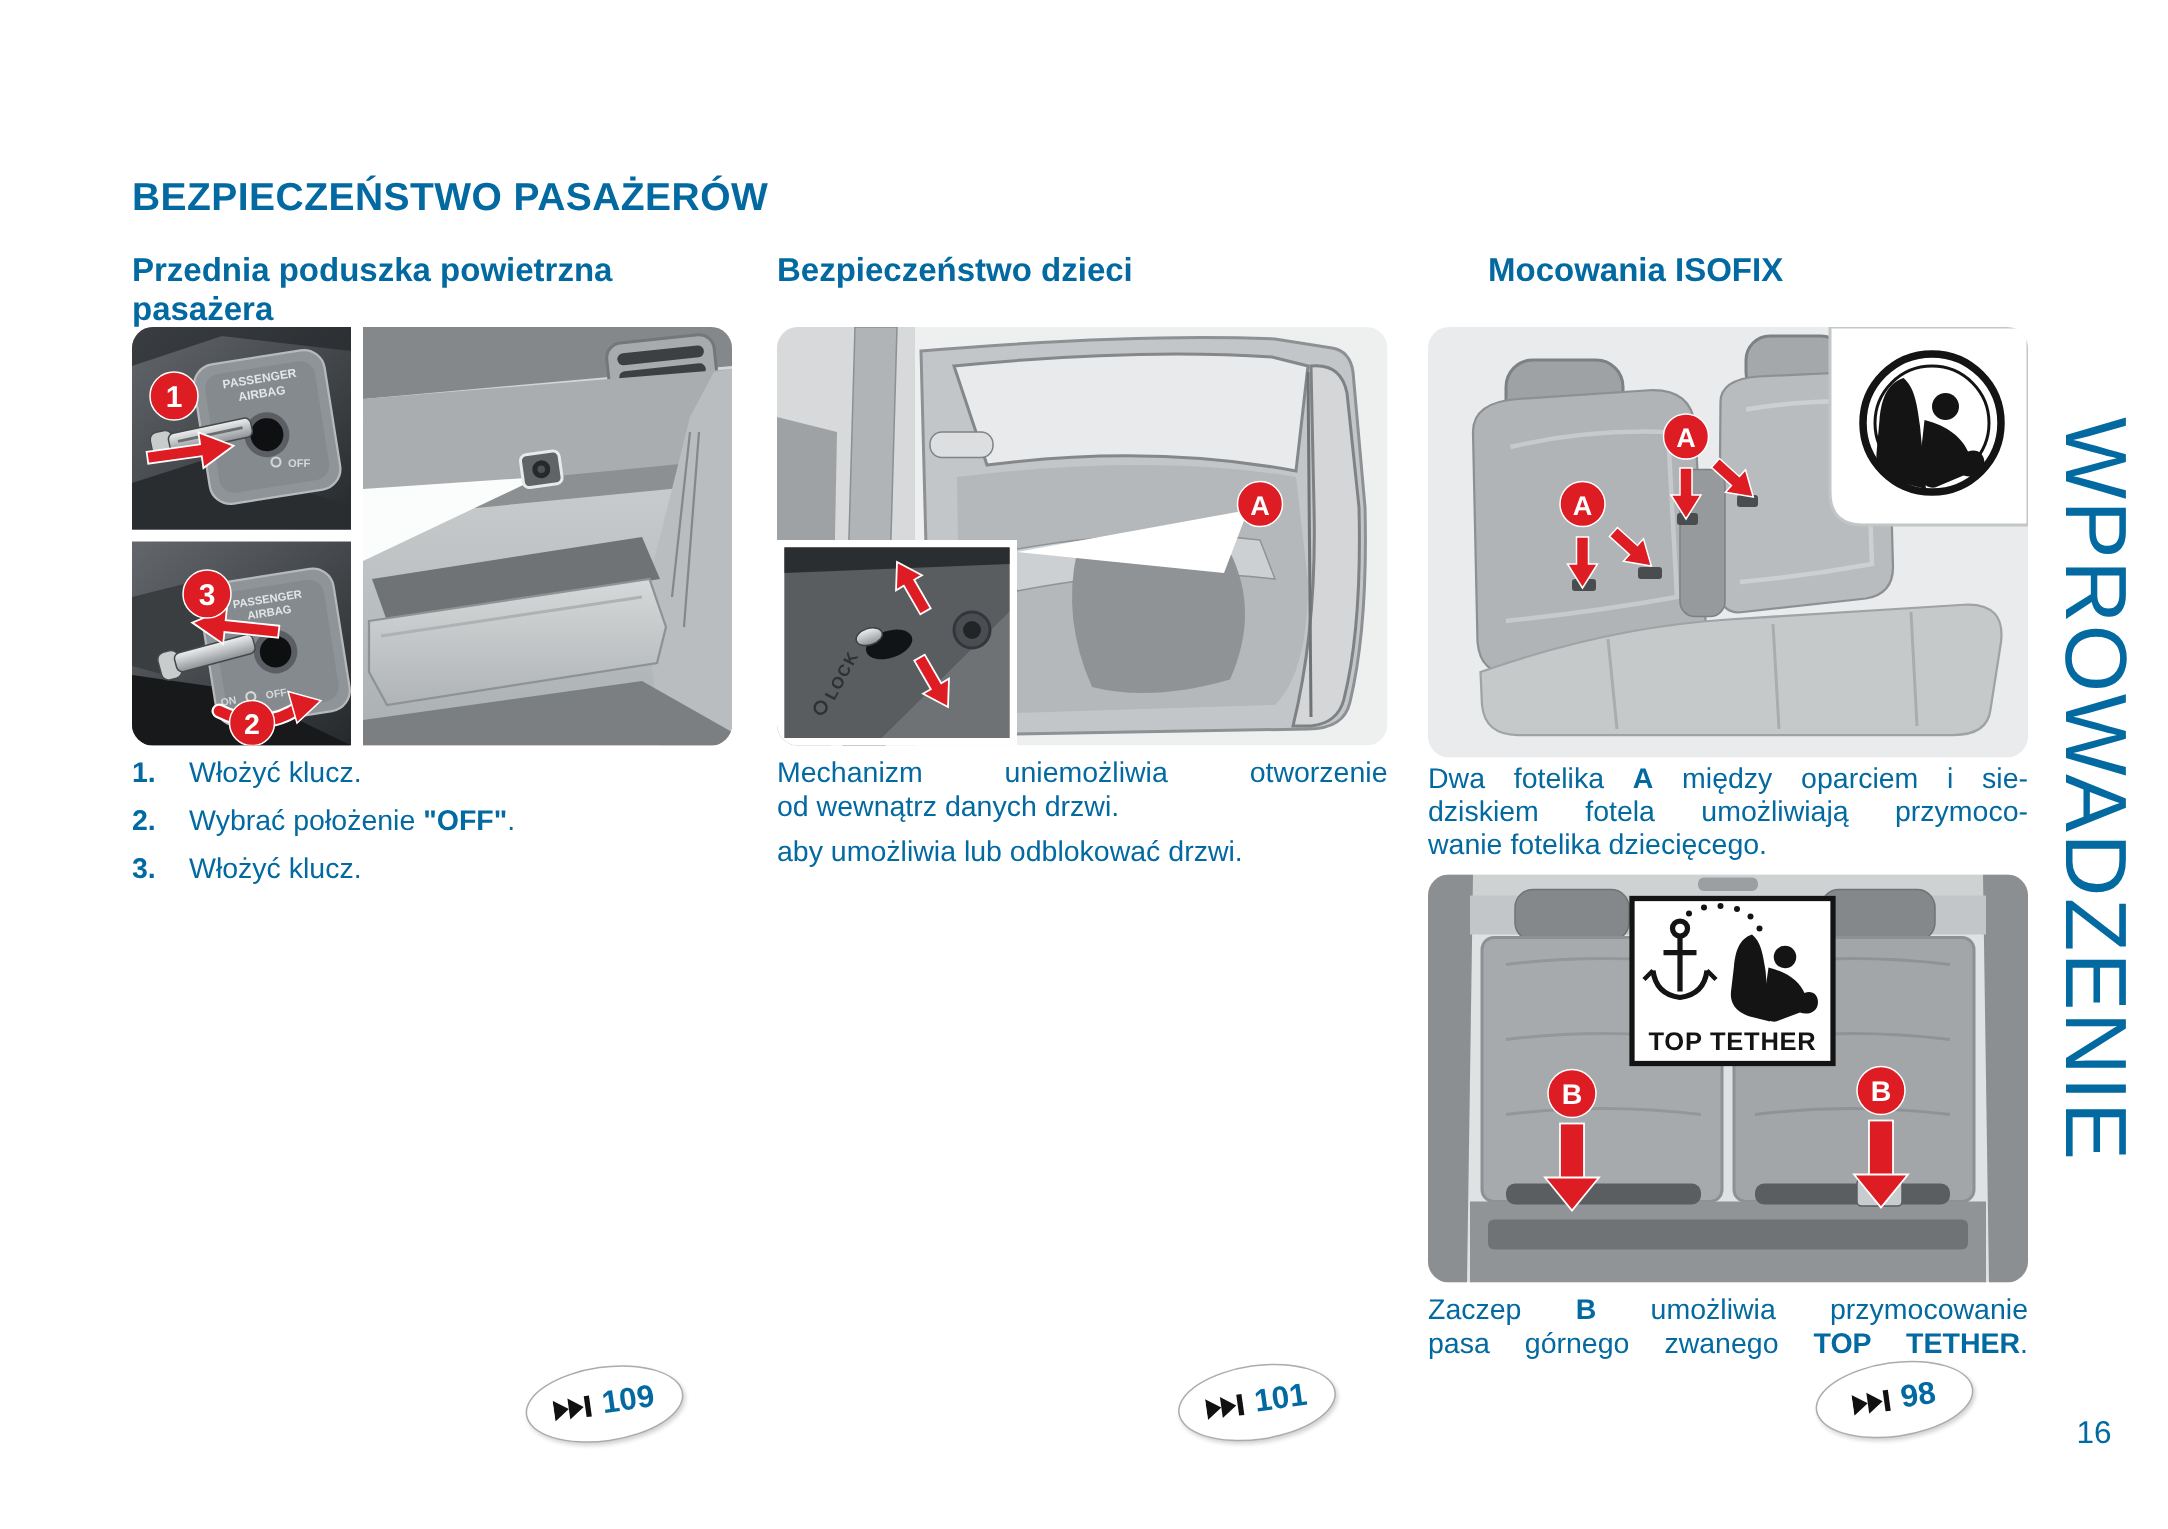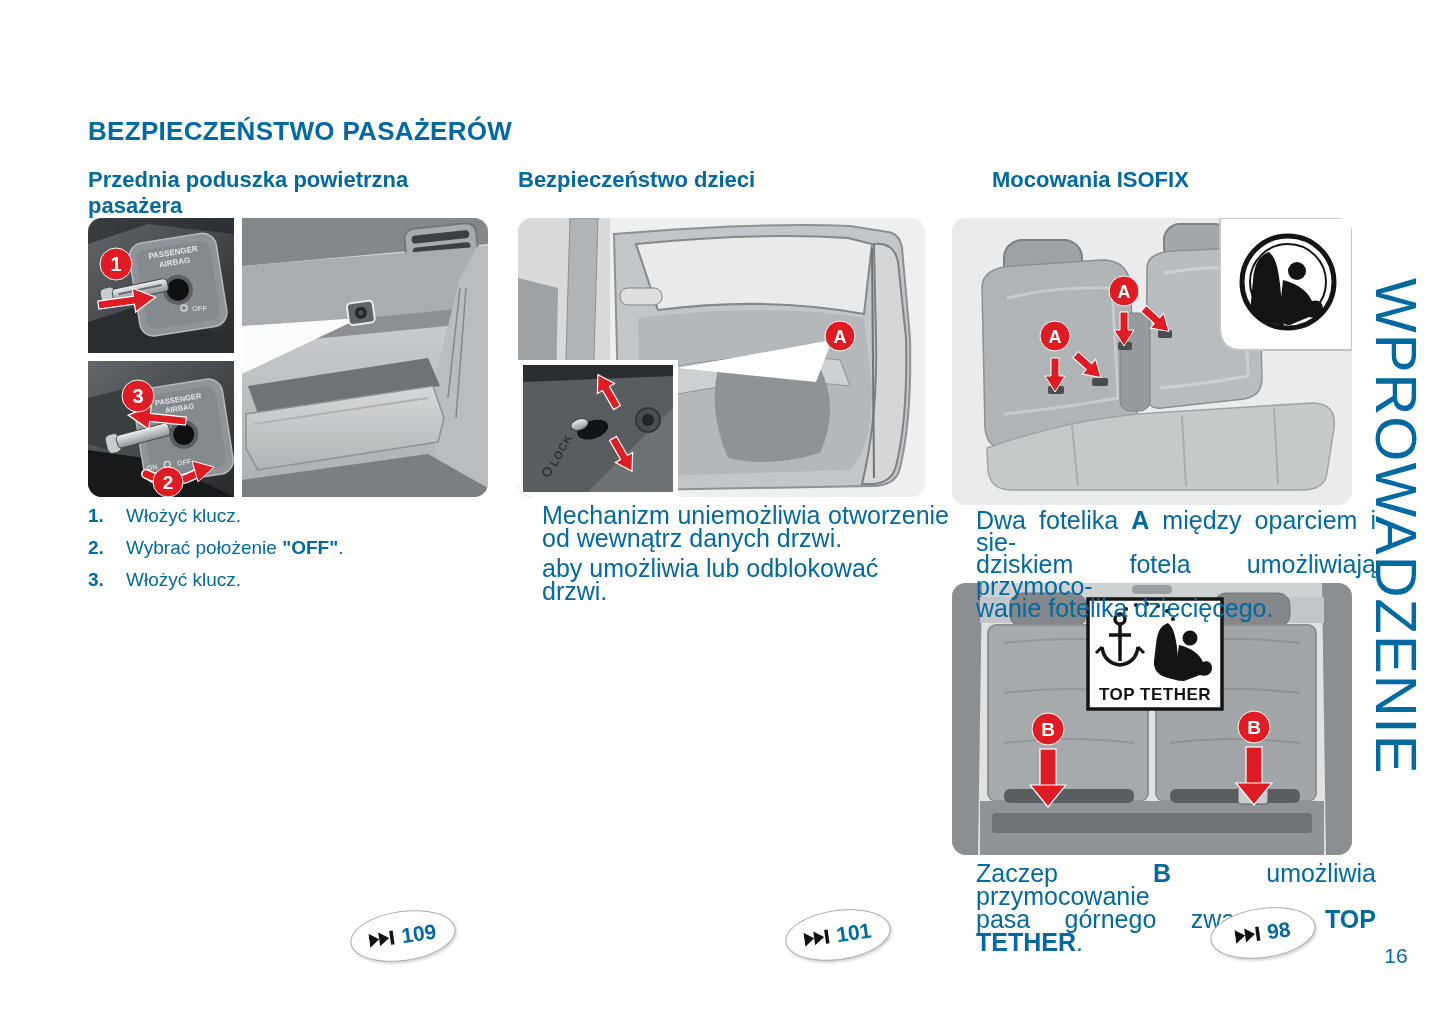--- a/index.html
+++ b/index.html
@@ -1,21 +1,21 @@
 <!DOCTYPE html>
 <html><head>
 <meta charset="utf-8">
 <style>
   html,body{margin:0;padding:0;background:#fff;}
   #canvas{position:relative;width:1445px;height:1019px;background:#fff;overflow:hidden;
           font-family:"Liberation Sans",sans-serif;color:#0369a1;}
   .abs{position:absolute;}
   .title{font-size:26px;font-weight:bold;letter-spacing:.3px;}
   .colhead{font-size:22px;font-weight:bold;line-height:26px;}
-  .bodytxt{font-size:25px;line-height:23px;margin-left:24px;}
+  .bodytxt{font-size:19px;line-height:23px;}
   .jline{text-align:justify;text-align-last:justify;}
   .steps .step{display:flex;margin-bottom:9px;font-size:19px;line-height:23px;}
   .step-num{font-weight:bold;width:38px;flex:0 0 38px;}
   b{font-weight:bold;}
   .pgap{height:7px;}
   .badge{position:absolute;width:104px;height:48px;background:#fff;border:1.5px solid #aaadad;
          border-radius:50%;display:flex;align-items:center;justify-content:center;gap:7px;
          box-shadow:1px 2px 3px rgba(0,0,0,.18);}
   .badge .num{font-weight:bold;font-size:21px;}
   .vlabel{position:absolute;left:1430px;top:278px;width:604px;height:66px;

